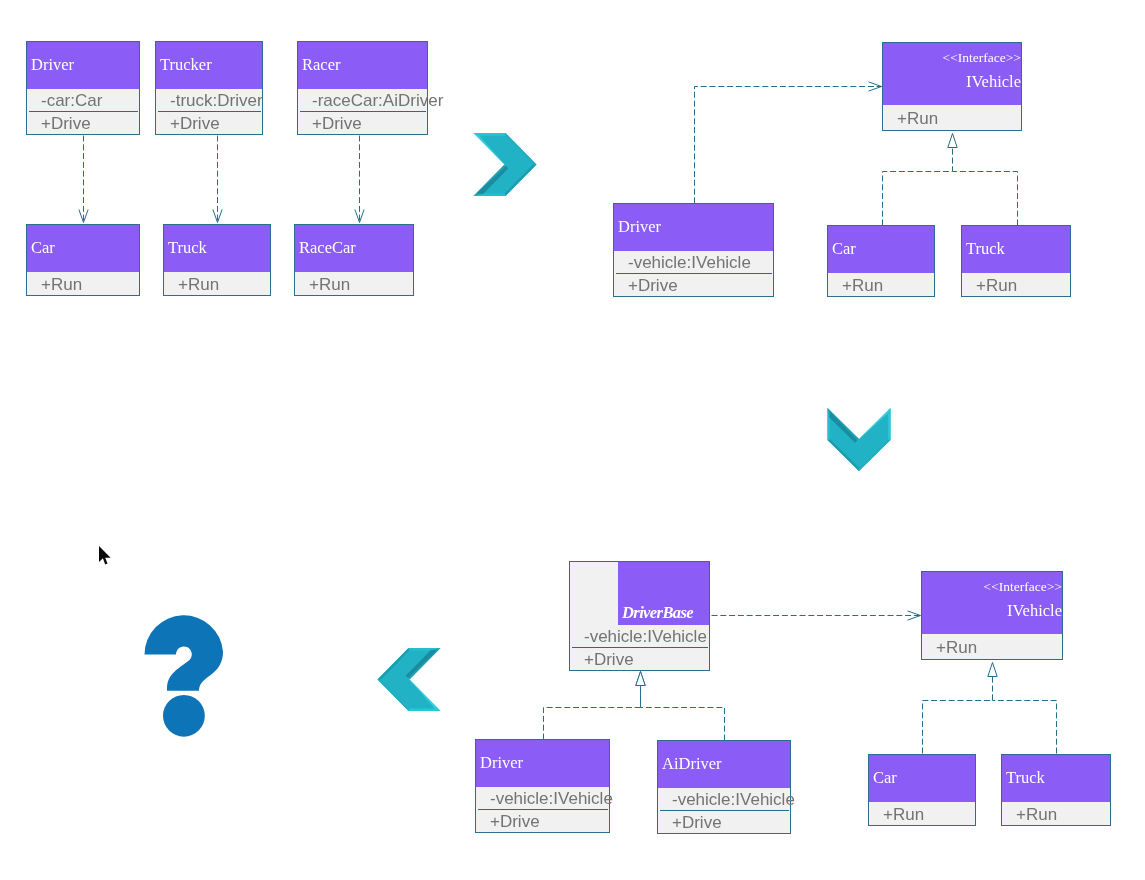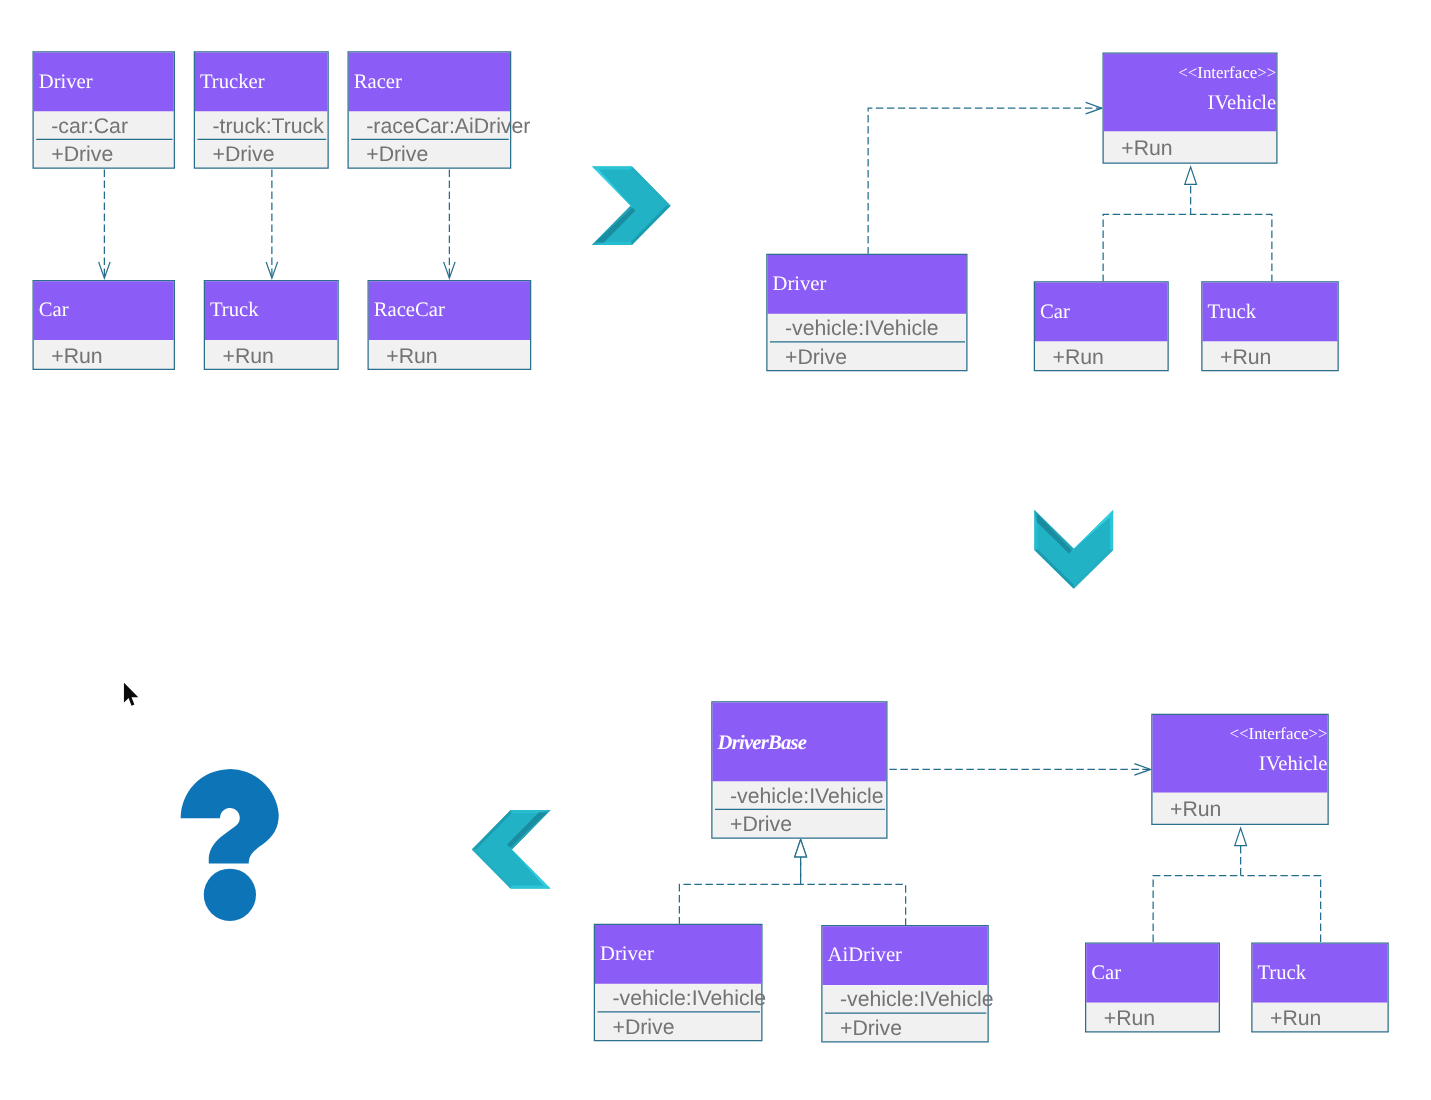--- a/index.html
+++ b/index.html
@@ -10,21 +10,21 @@
             pointer-events:none;}
   .cline{fill:none;stroke:#246e8b;stroke-width:1;stroke-dasharray:6 2.8;}
   .cline.head{stroke-dasharray:none;}
   .cline.tri{fill:#ffffff;stroke-dasharray:none;}
   .panel{position:absolute;left:0;top:0;width:0;height:0;}
   .uml{position:absolute;box-sizing:border-box;border:1px solid #2c6f8c;background:#f1f1f1;}
   .uml .hdr{box-sizing:border-box;background:#8b5cf6;color:#ffffff;
             display:flex;flex-direction:column;justify-content:flex-end;
             padding-left:4px;padding-bottom:14.7px;font-family:Liberation Serif, serif;}
   .uml .hdr.stereo-hdr{padding-bottom:13.9px;text-align:right;}
-  .uml .hdr.abs-hdr{padding-bottom:22px;}
+  .uml .hdr.abs-hdr{padding-bottom:3px;margin-left:48px;}
   .uml .stereo{font-size:13.5px;line-height:15px;margin-bottom:8px;}
   .uml .nm{font-size:16.5px;line-height:18px;white-space:nowrap;}
   .uml .nm.abs{font-style:italic;font-weight:bold;letter-spacing:-0.6px;}
   .uml .row{box-sizing:border-box;color:#737373;font-size:17px;padding-left:14px;
             padding-top:1px;display:flex;align-items:center;white-space:nowrap;
             position:relative;}
   .uml .row.sep:after{content:"";position:absolute;left:1.5px;right:1.5px;bottom:0;
             height:1px;background:#246e8b;}
   .deco{position:absolute;}
 </style>
@@ -83,43 +83,43 @@
       <div class="hdr" style="height:47px">
         <div class="nm">Driver</div>
       </div>
       <div class="row sep" style="height:23.0px">-car:Car</div>
       <div class="row" style="height:23.0px">+Drive</div>
     </div>
     <div class="uml" style="left:155px;top:41px;width:108px;height:94px;">
       <div class="hdr" style="height:47px">
         <div class="nm">Trucker</div>
       </div>
-      <div class="row sep" style="height:23.0px">-truck:Truck</div>
-      <div class="row" style="height:23.0px">+Drive</div>
-    </div>
-    <div class="uml" style="left:278px;top:41px;width:131px;height:94px;">
+      <div class="row sep" style="height:23.0px">-truck:Driver</div>
+      <div class="row" style="height:23.0px">+Drive</div>
+    </div>
+    <div class="uml" style="left:297px;top:41px;width:131px;height:94px;">
       <div class="hdr" style="height:47px">
         <div class="nm">Racer</div>
       </div>
       <div class="row sep" style="height:23.0px">-raceCar:AiDriver</div>
       <div class="row" style="height:23.0px">+Drive</div>
     </div>
     <div class="uml" style="left:26px;top:224px;width:114px;height:72px;">
       <div class="hdr" style="height:47px">
         <div class="nm">Car</div>
       </div>
       <div class="row" style="height:24.0px">+Run</div>
     </div>
     <div class="uml" style="left:163px;top:224px;width:108px;height:72px;">
       <div class="hdr" style="height:47px">
         <div class="nm">Truck</div>
       </div>
       <div class="row" style="height:24.0px">+Run</div>
     </div>
-    <div class="uml" style="left:294px;top:224px;width:131px;height:72px;">
+    <div class="uml" style="left:294px;top:224px;width:120px;height:72px;">
       <div class="hdr" style="height:47px">
         <div class="nm">RaceCar</div>
       </div>
       <div class="row" style="height:24.0px">+Run</div>
     </div>
   </div>
   <div class="panel">
     <div class="uml" style="left:613px;top:203px;width:161px;height:94px;">
       <div class="hdr" style="height:47px">
         <div class="nm">Driver</div>

